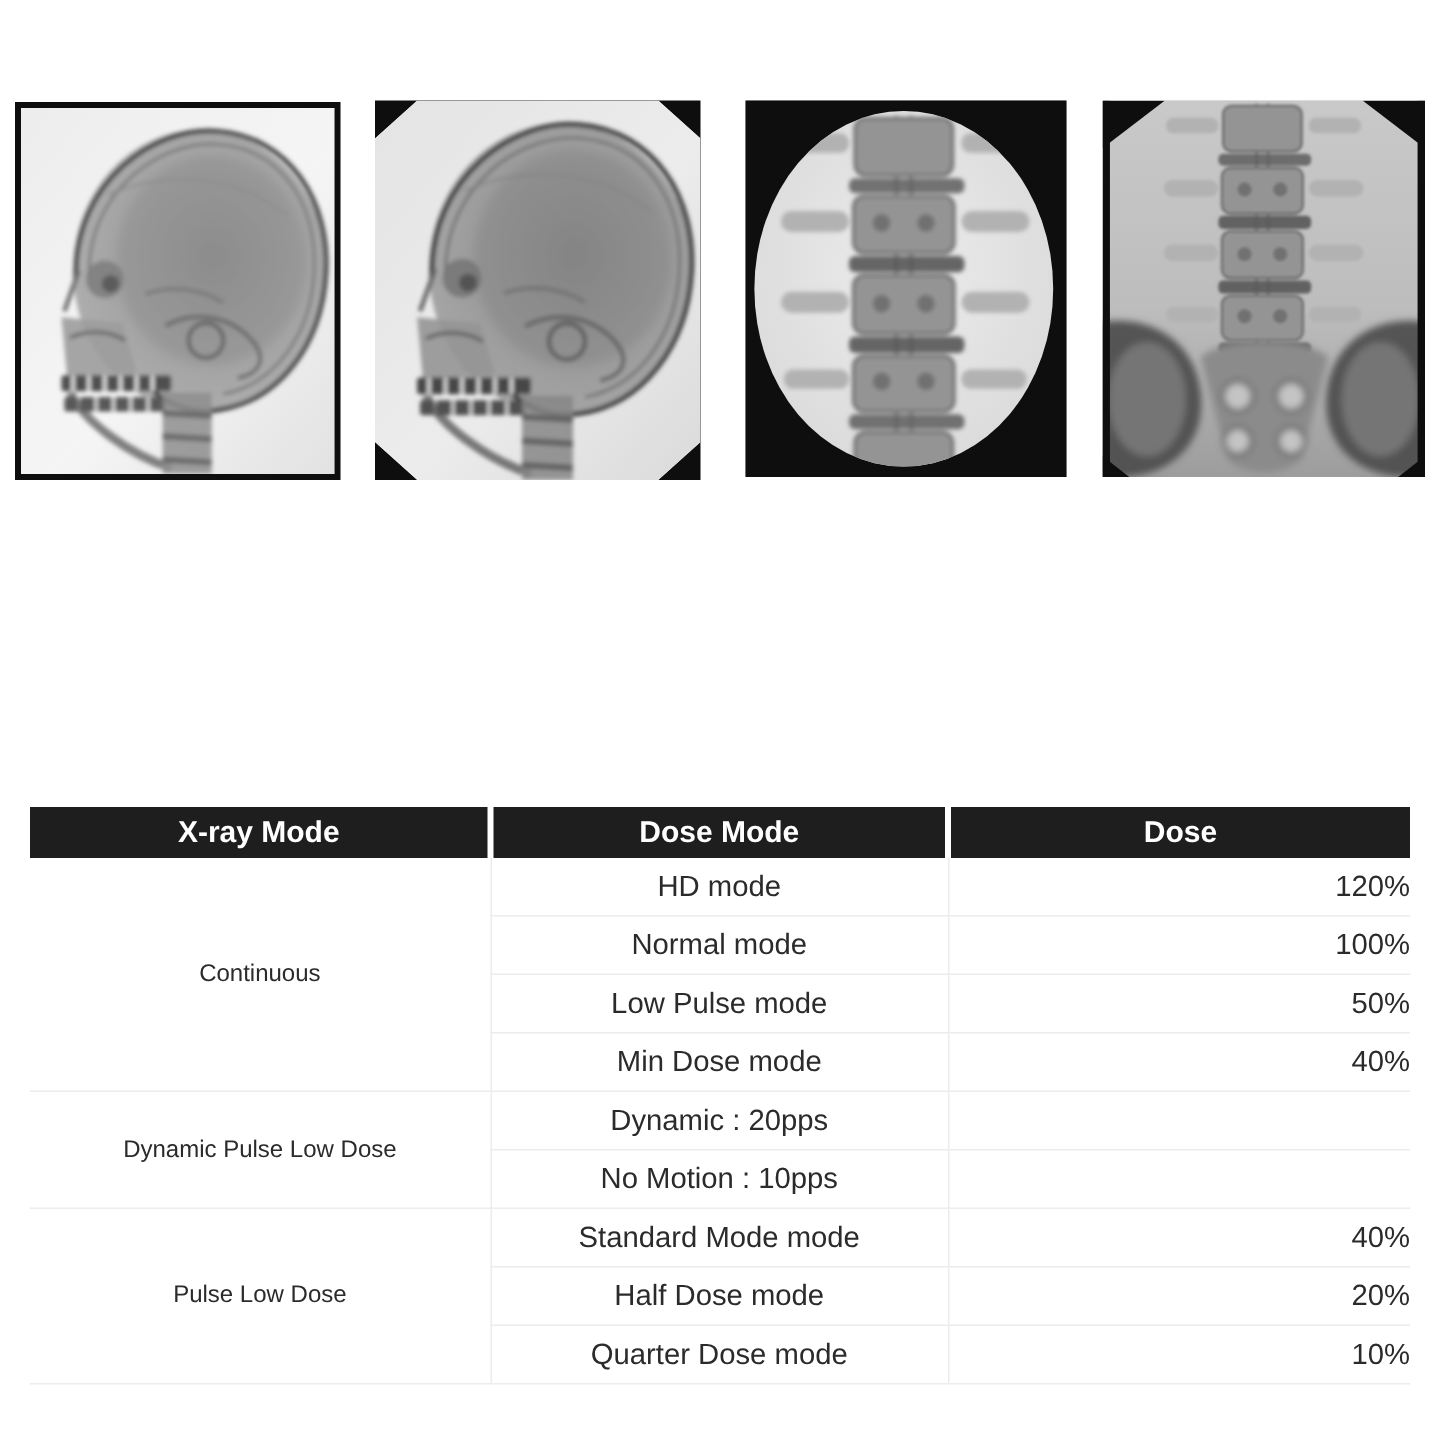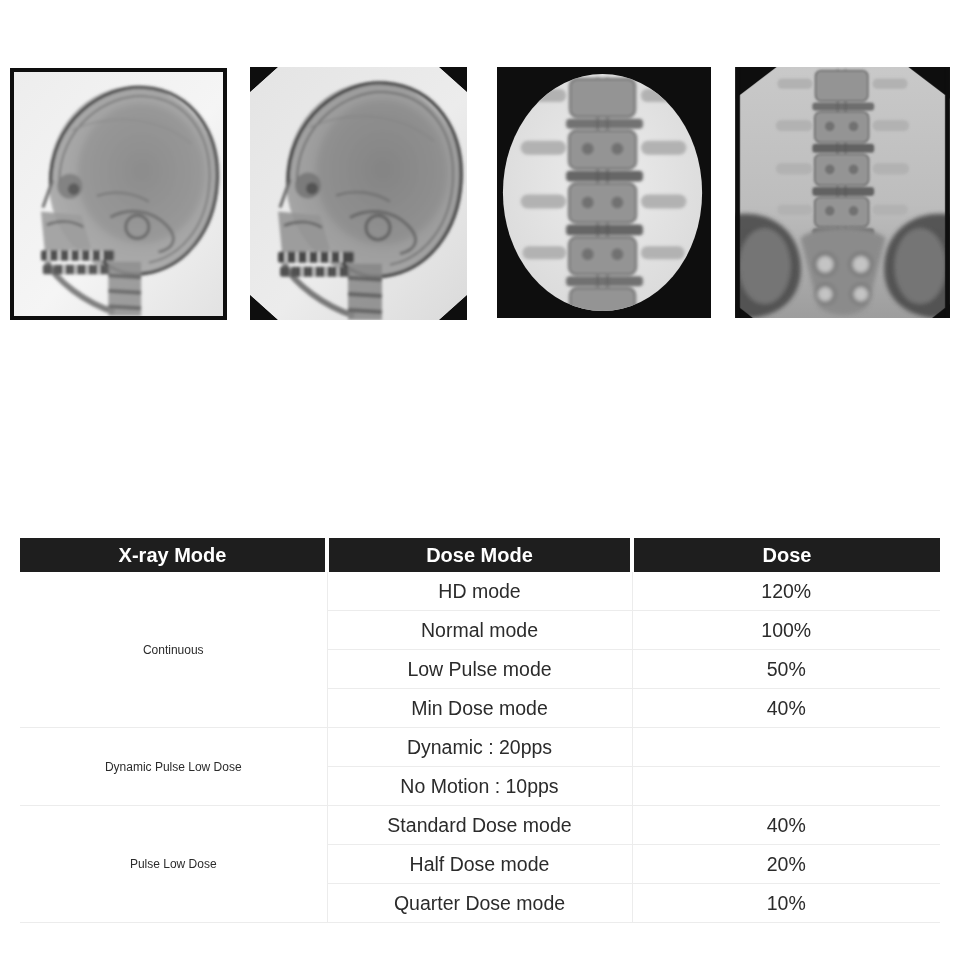--- a/index.html
+++ b/index.html
@@ -32,22 +32,22 @@
     background:#1e1e1e;color:#ffffff;font-size:20px;font-weight:bold;
     height:34px;text-align:center;vertical-align:middle;padding:0;
     border:none;border-left:4px solid #ffffff;
   }
   #dose-table thead th:first-child{border-left:none;}
   #dose-table tbody td{
     height:38px;text-align:center;vertical-align:middle;padding:0;
     font-size:19.5px;color:#2b2b2b;background:#ffffff;
     border:1px solid #ececec;
   }
-  #dose-table tbody td.col-mode{border-left:none;font-size:12px;}
-  #dose-table tbody td.col-dose{border-right:none;}
+  #dose-table tbody td.col-mode{border-left:none;font-size:16px;}
+  #dose-table tbody td.col-dose{border-right:none;text-align:right;}
   #dose-table tbody tr:first-child td{border-top:none;}
 </style>
 </head>
 <body>
 
 <svg width="0" height="0" style="position:absolute" aria-hidden="true">
   <defs>
     <linearGradient id="bgGrad" x1="0" y1="0" x2="1" y2="1">
       <stop offset="0" stop-color="#ededed"></stop>
         <stop offset="0.55" stop-color="#f5f5f5"></stop>
@@ -256,21 +256,21 @@
       <td class="col-mode" rowspan="2">Dynamic Pulse Low Dose</td>
       <td>Dynamic : 20pps</td>
       <td class="col-dose"></td>
     </tr>
     <tr>
       <td>No Motion : 10pps</td>
       <td class="col-dose"></td>
     </tr>
     <tr>
       <td class="col-mode" rowspan="3">Pulse Low Dose</td>
-      <td>Standard Dose mode</td>
+      <td>Standard Mode mode</td>
       <td class="col-dose">40%</td>
     </tr>
     <tr>
       <td>Half Dose mode</td>
       <td class="col-dose">20%</td>
     </tr>
     <tr>
       <td>Quarter Dose mode</td>
       <td class="col-dose">10%</td>
     </tr>

